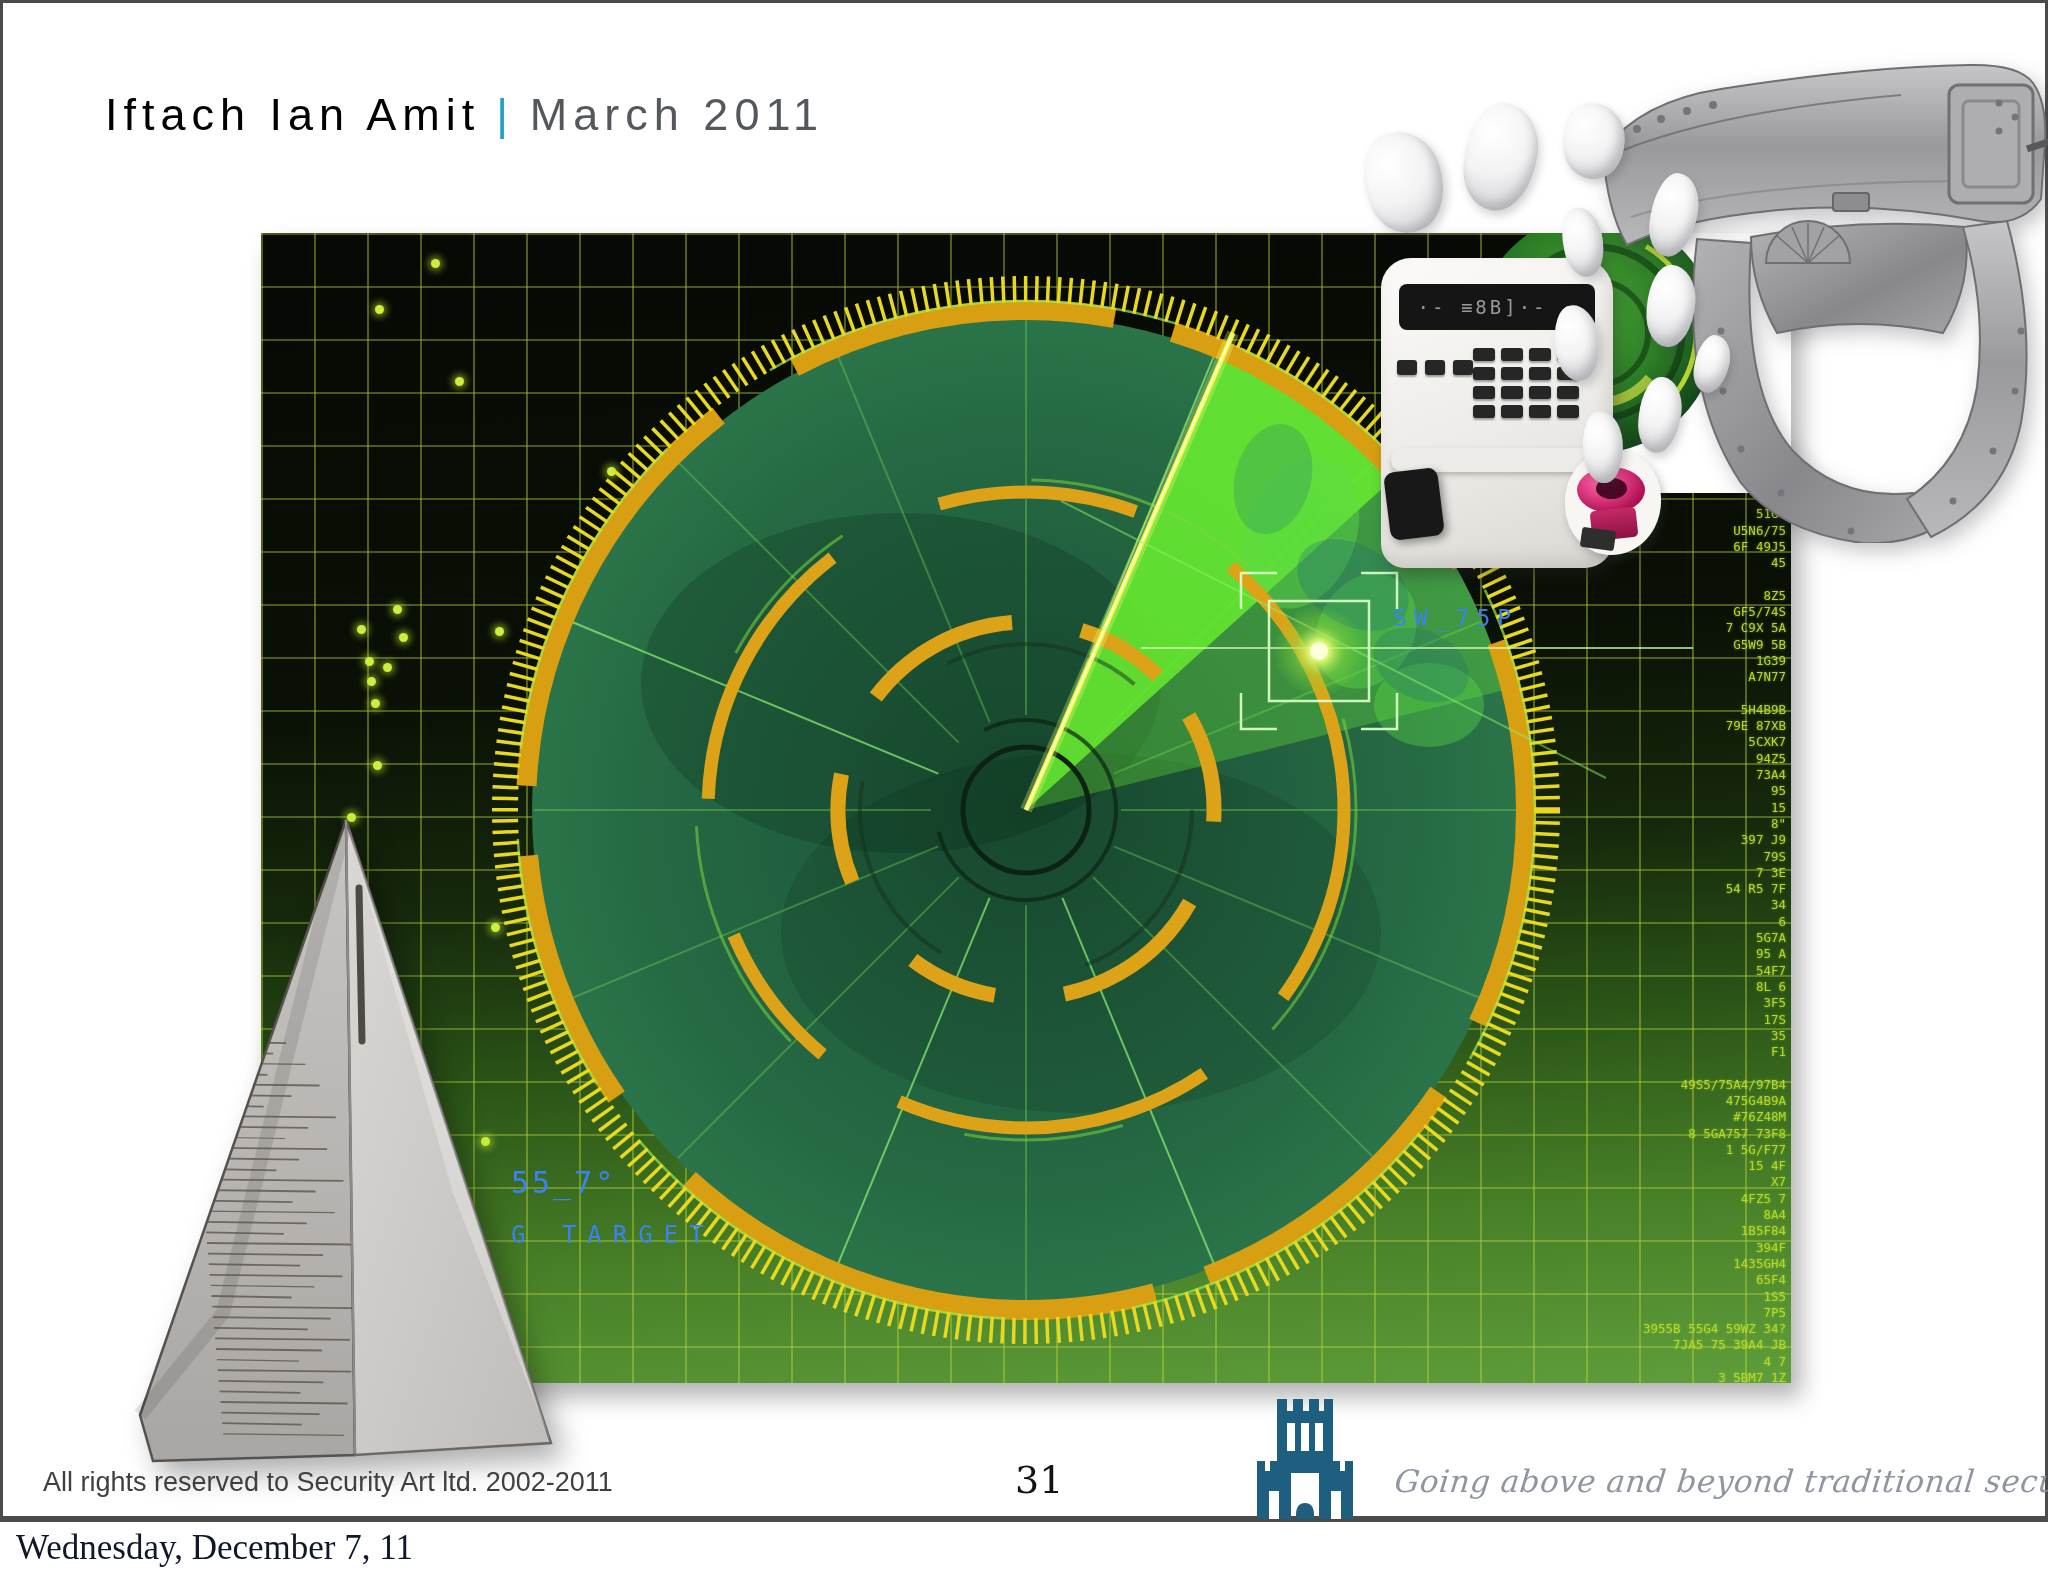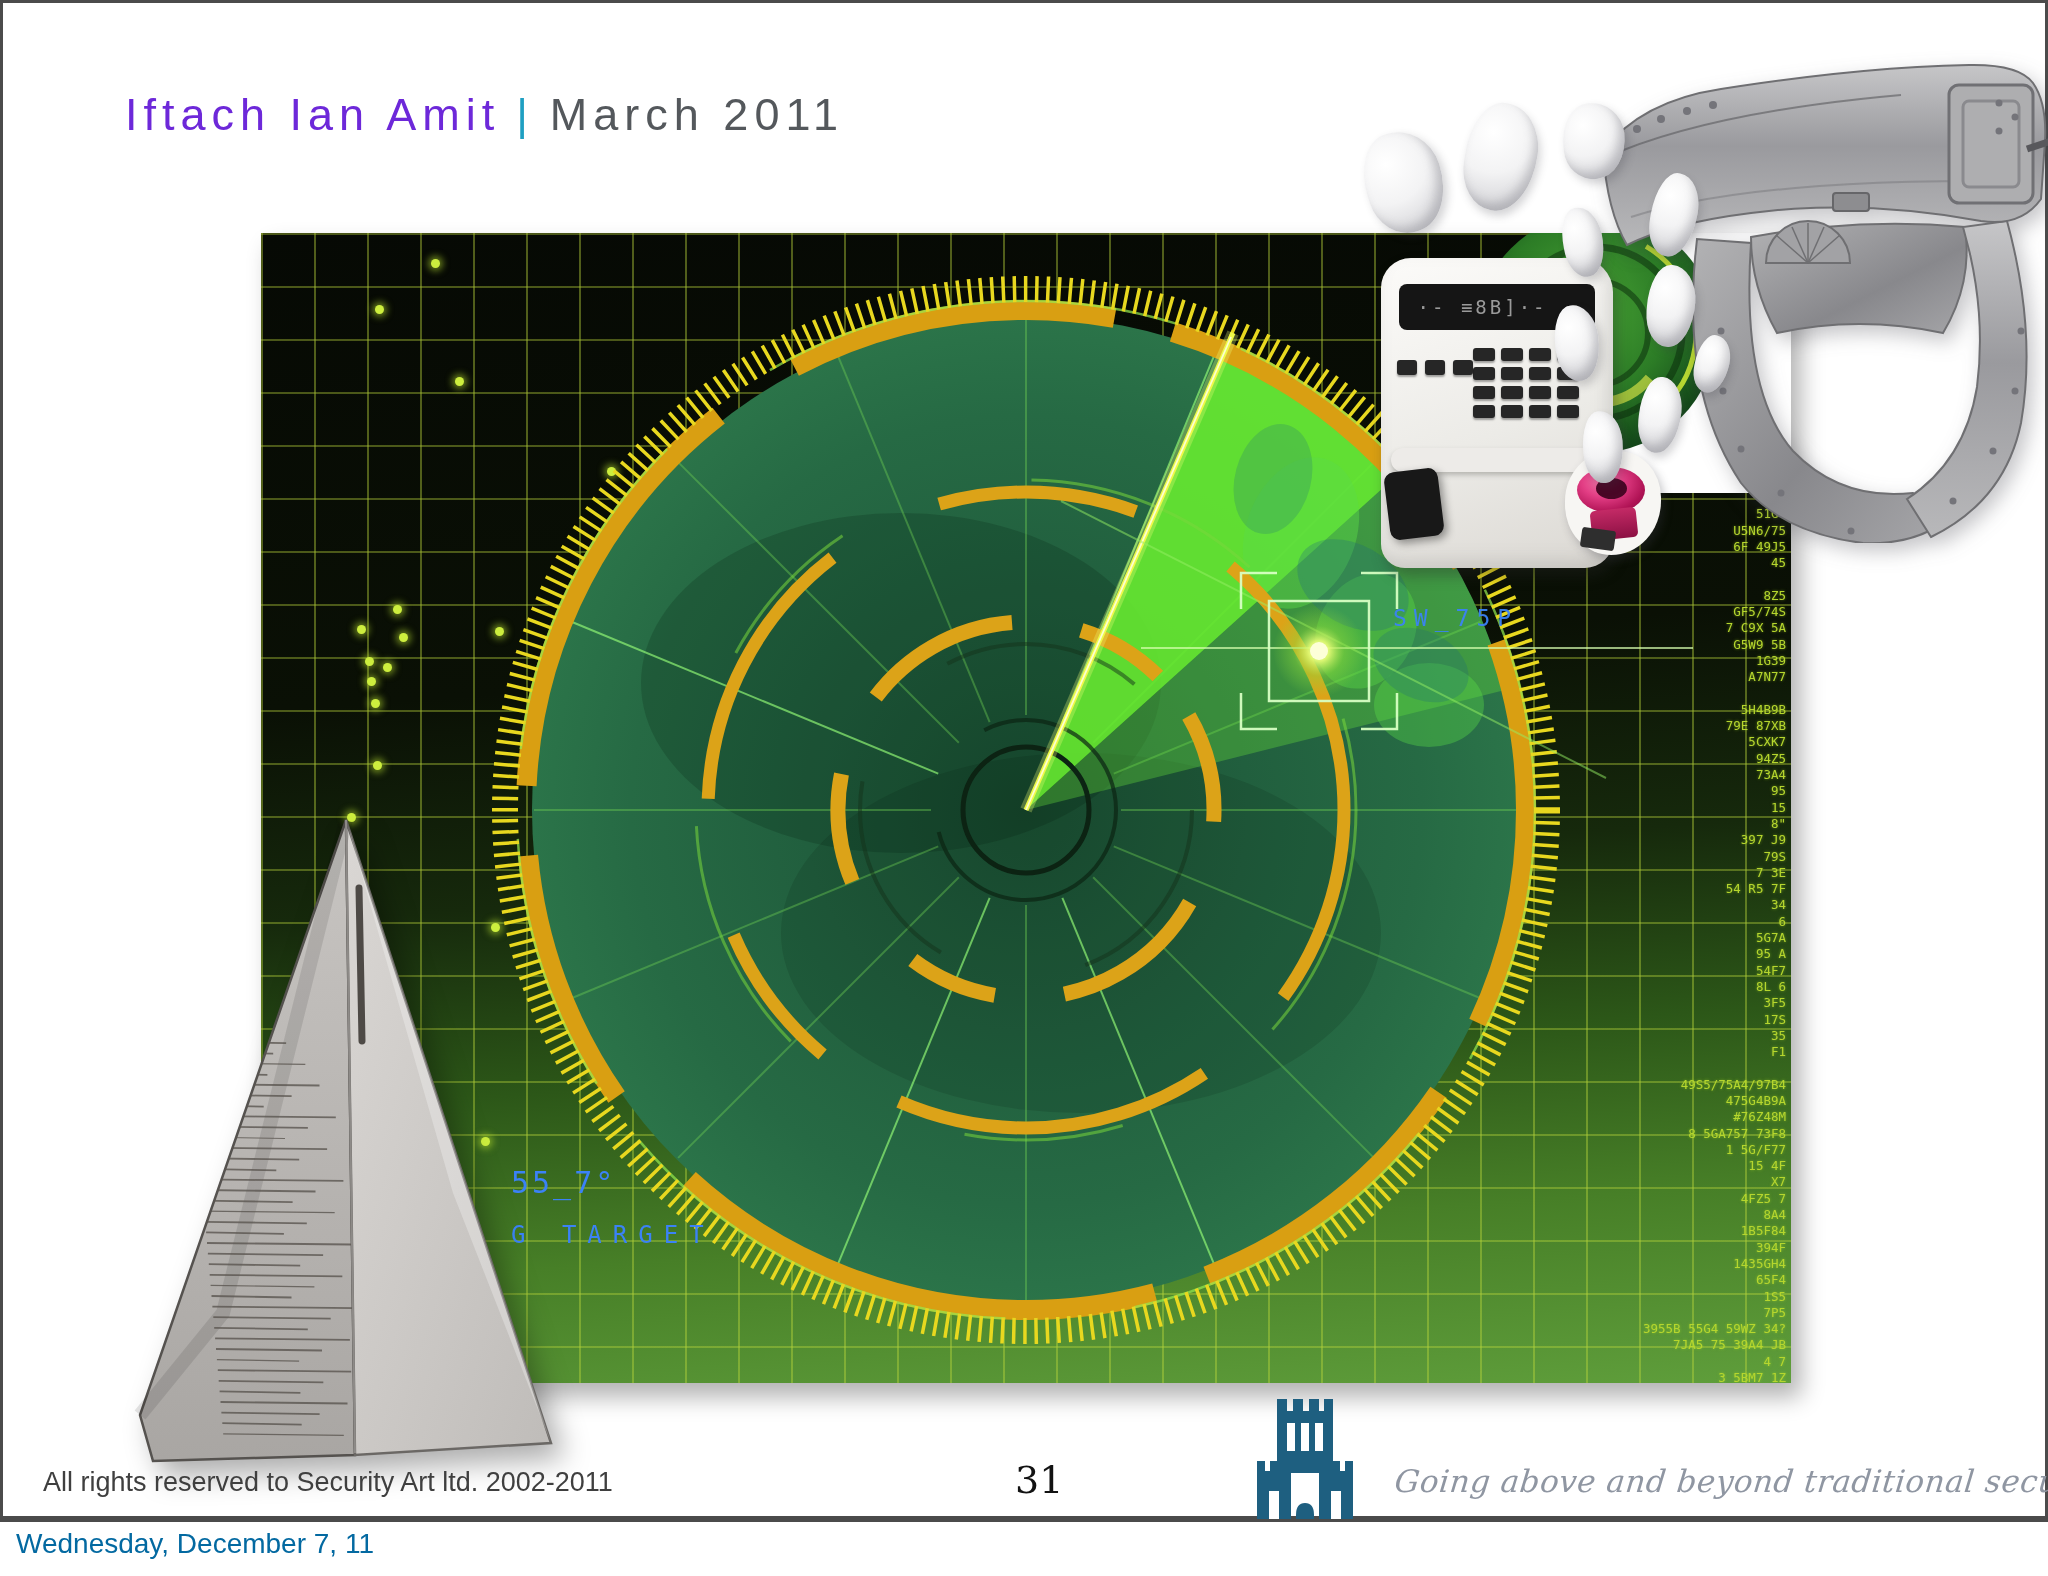--- a/index.html
+++ b/index.html
@@ -1,23 +1,23 @@
 <!DOCTYPE html>
 <html><head>
 <meta charset="utf-8">
 <style>
   html,body{margin:0;padding:0;background:#ffffff;width:2048px;height:1576px;overflow:hidden;
     font-family:"Liberation Sans",sans-serif;position:relative;}
   
   #slide{position:absolute;left:0;top:0;width:2042px;height:1513px;border:3px solid #4b4b4b;background:#ffffff;}
   #datebar{position:absolute;left:0;top:1519px;width:2048px;height:57px;background:#ffffff;}
-  #datebar .txt{position:absolute;left:16px;top:6px;font-size:28px;color:#0369a1;}
+  #datebar .txt{position:absolute;left:16px;top:6px;font-size:35px;color:#0f172a;font-family:Liberation Serif, serif;}
   
   #title{position:absolute;left:102px;top:86px;font-size:45px;letter-spacing:6px;white-space:nowrap;}
-  #title .author{color:#6d28d9;margin-left:20px;}
+  #title .author{color:#000000;}
   #title .sep{color:#1f9fc2;margin:0 16px;}
   #title .tdate{color:#54585c;}
   
   #radar{position:absolute;left:258px;top:230px;width:1530px;height:1150px;overflow:hidden;
      box-shadow:10px 14px 22px rgba(0,0,0,0.30);}
   #radar .bg{position:absolute;inset:0;
      background:linear-gradient(176deg,#060904 0%,#0a1005 38%,#16290c 55%,#2c5718 70%,#477f27 84%,#5f9e3b 100%);}
   #radar .grid{position:absolute;inset:0;opacity:.85;
      background-image:
        repeating-linear-gradient(to right, rgba(190,218,60,.48) 0 2px, transparent 2px 53px),

